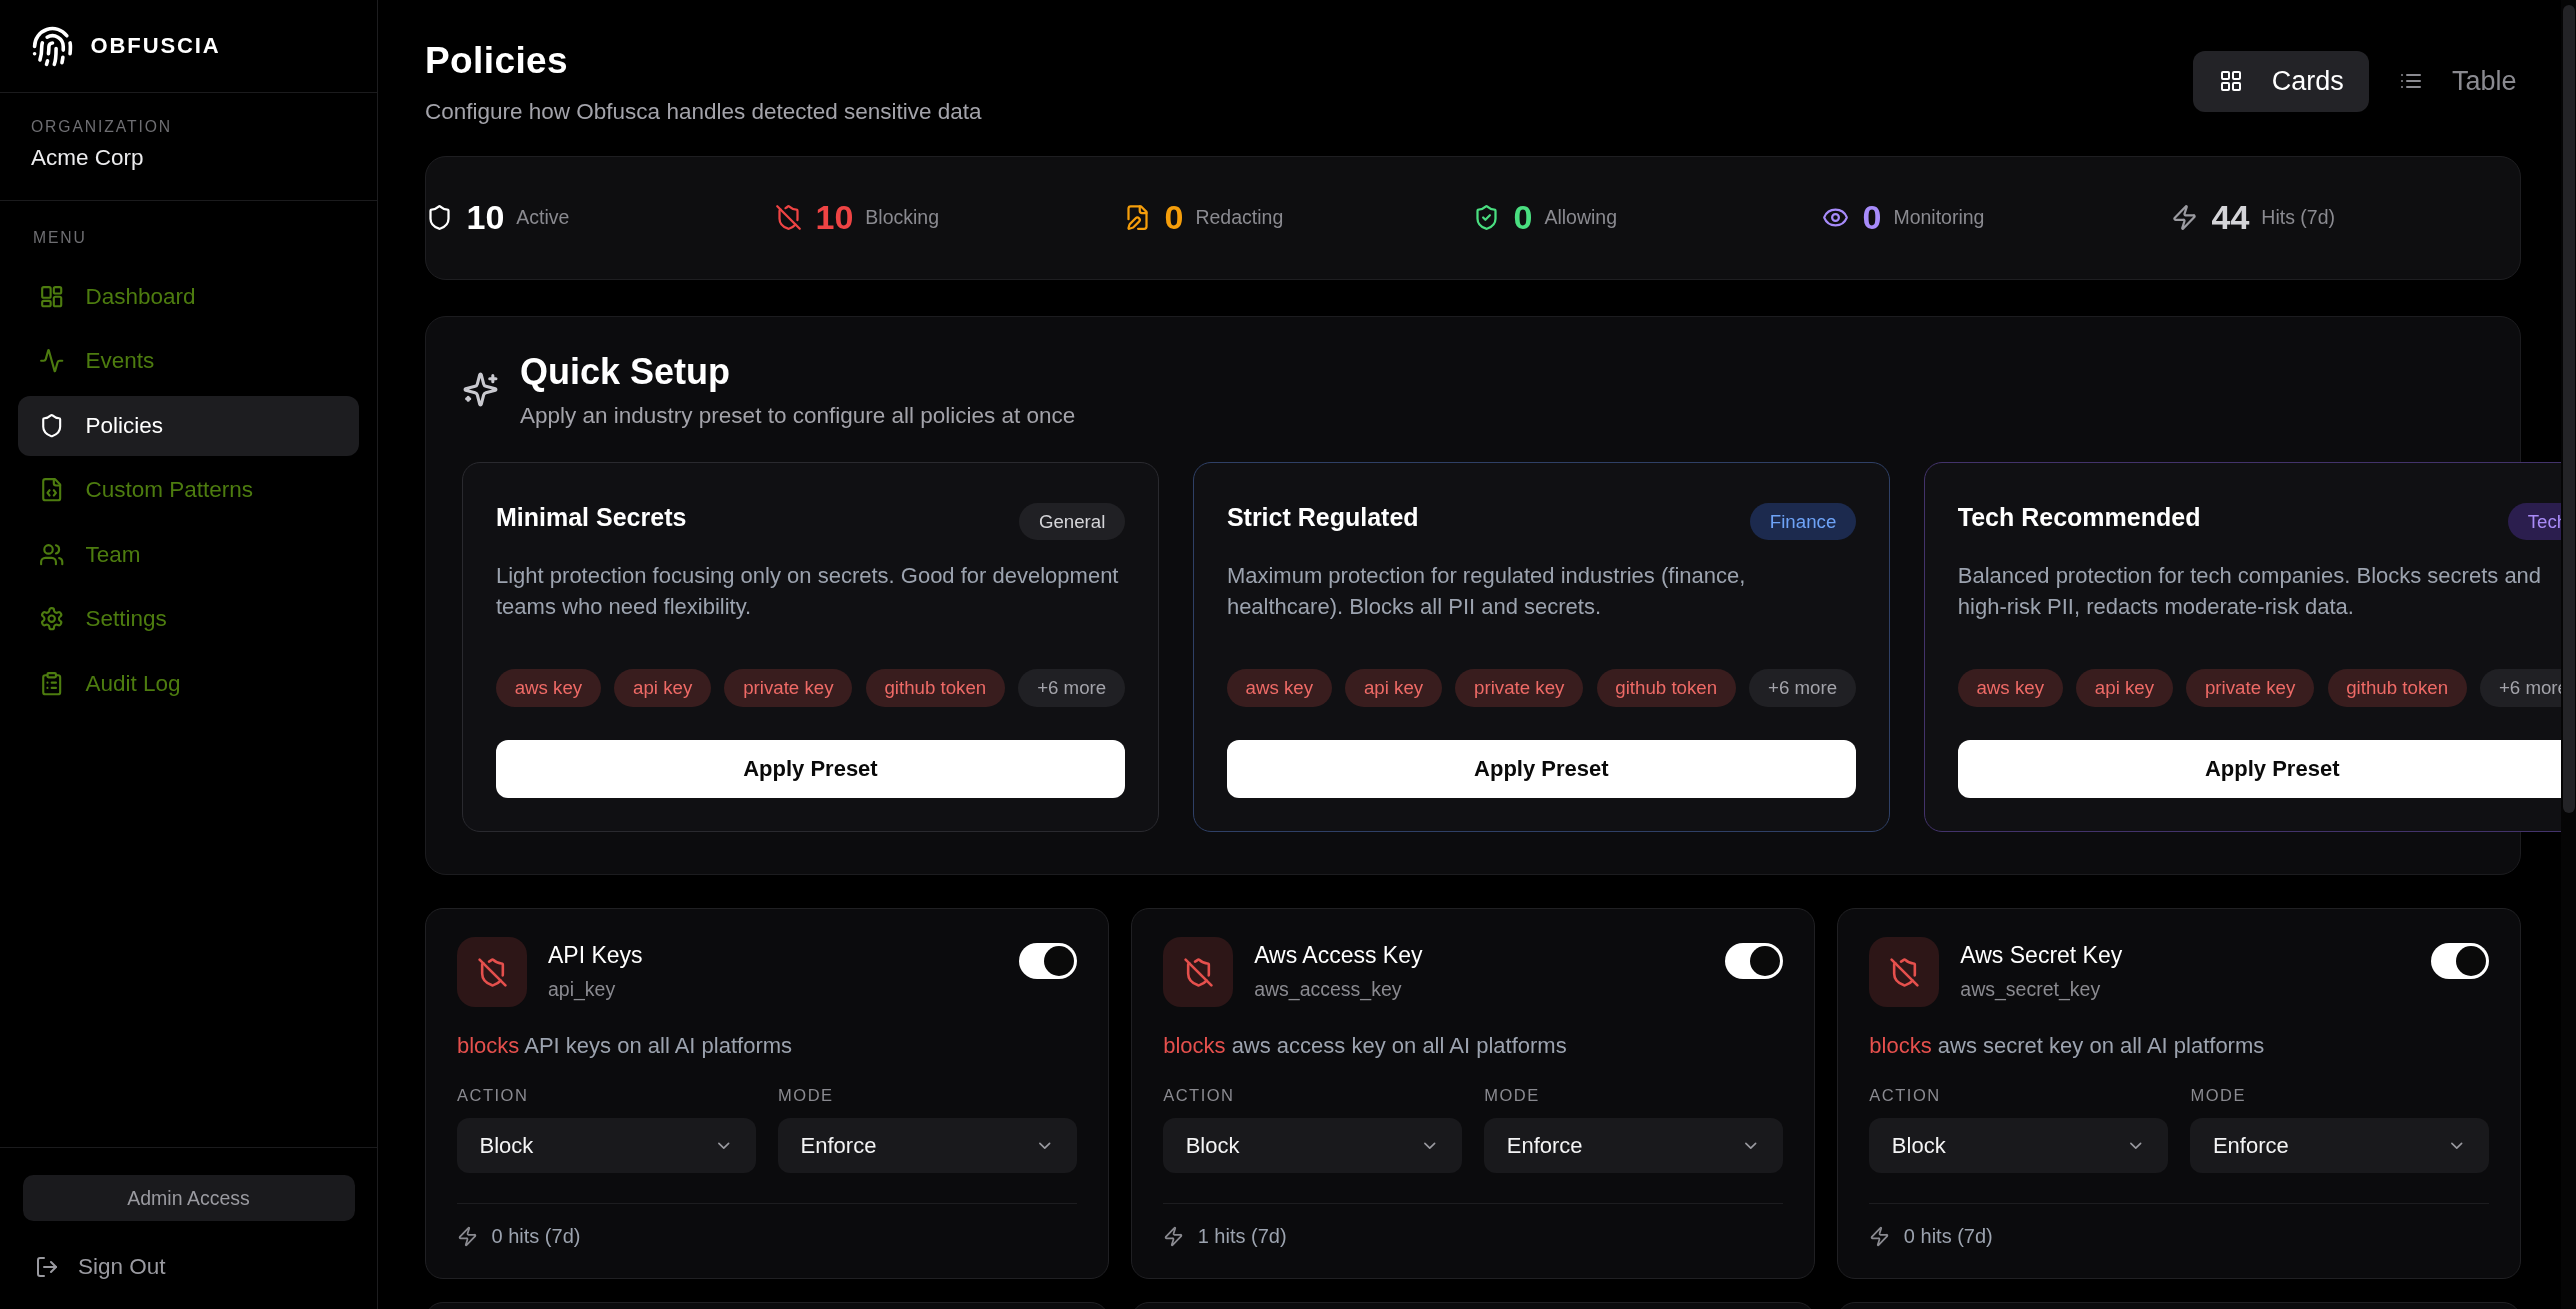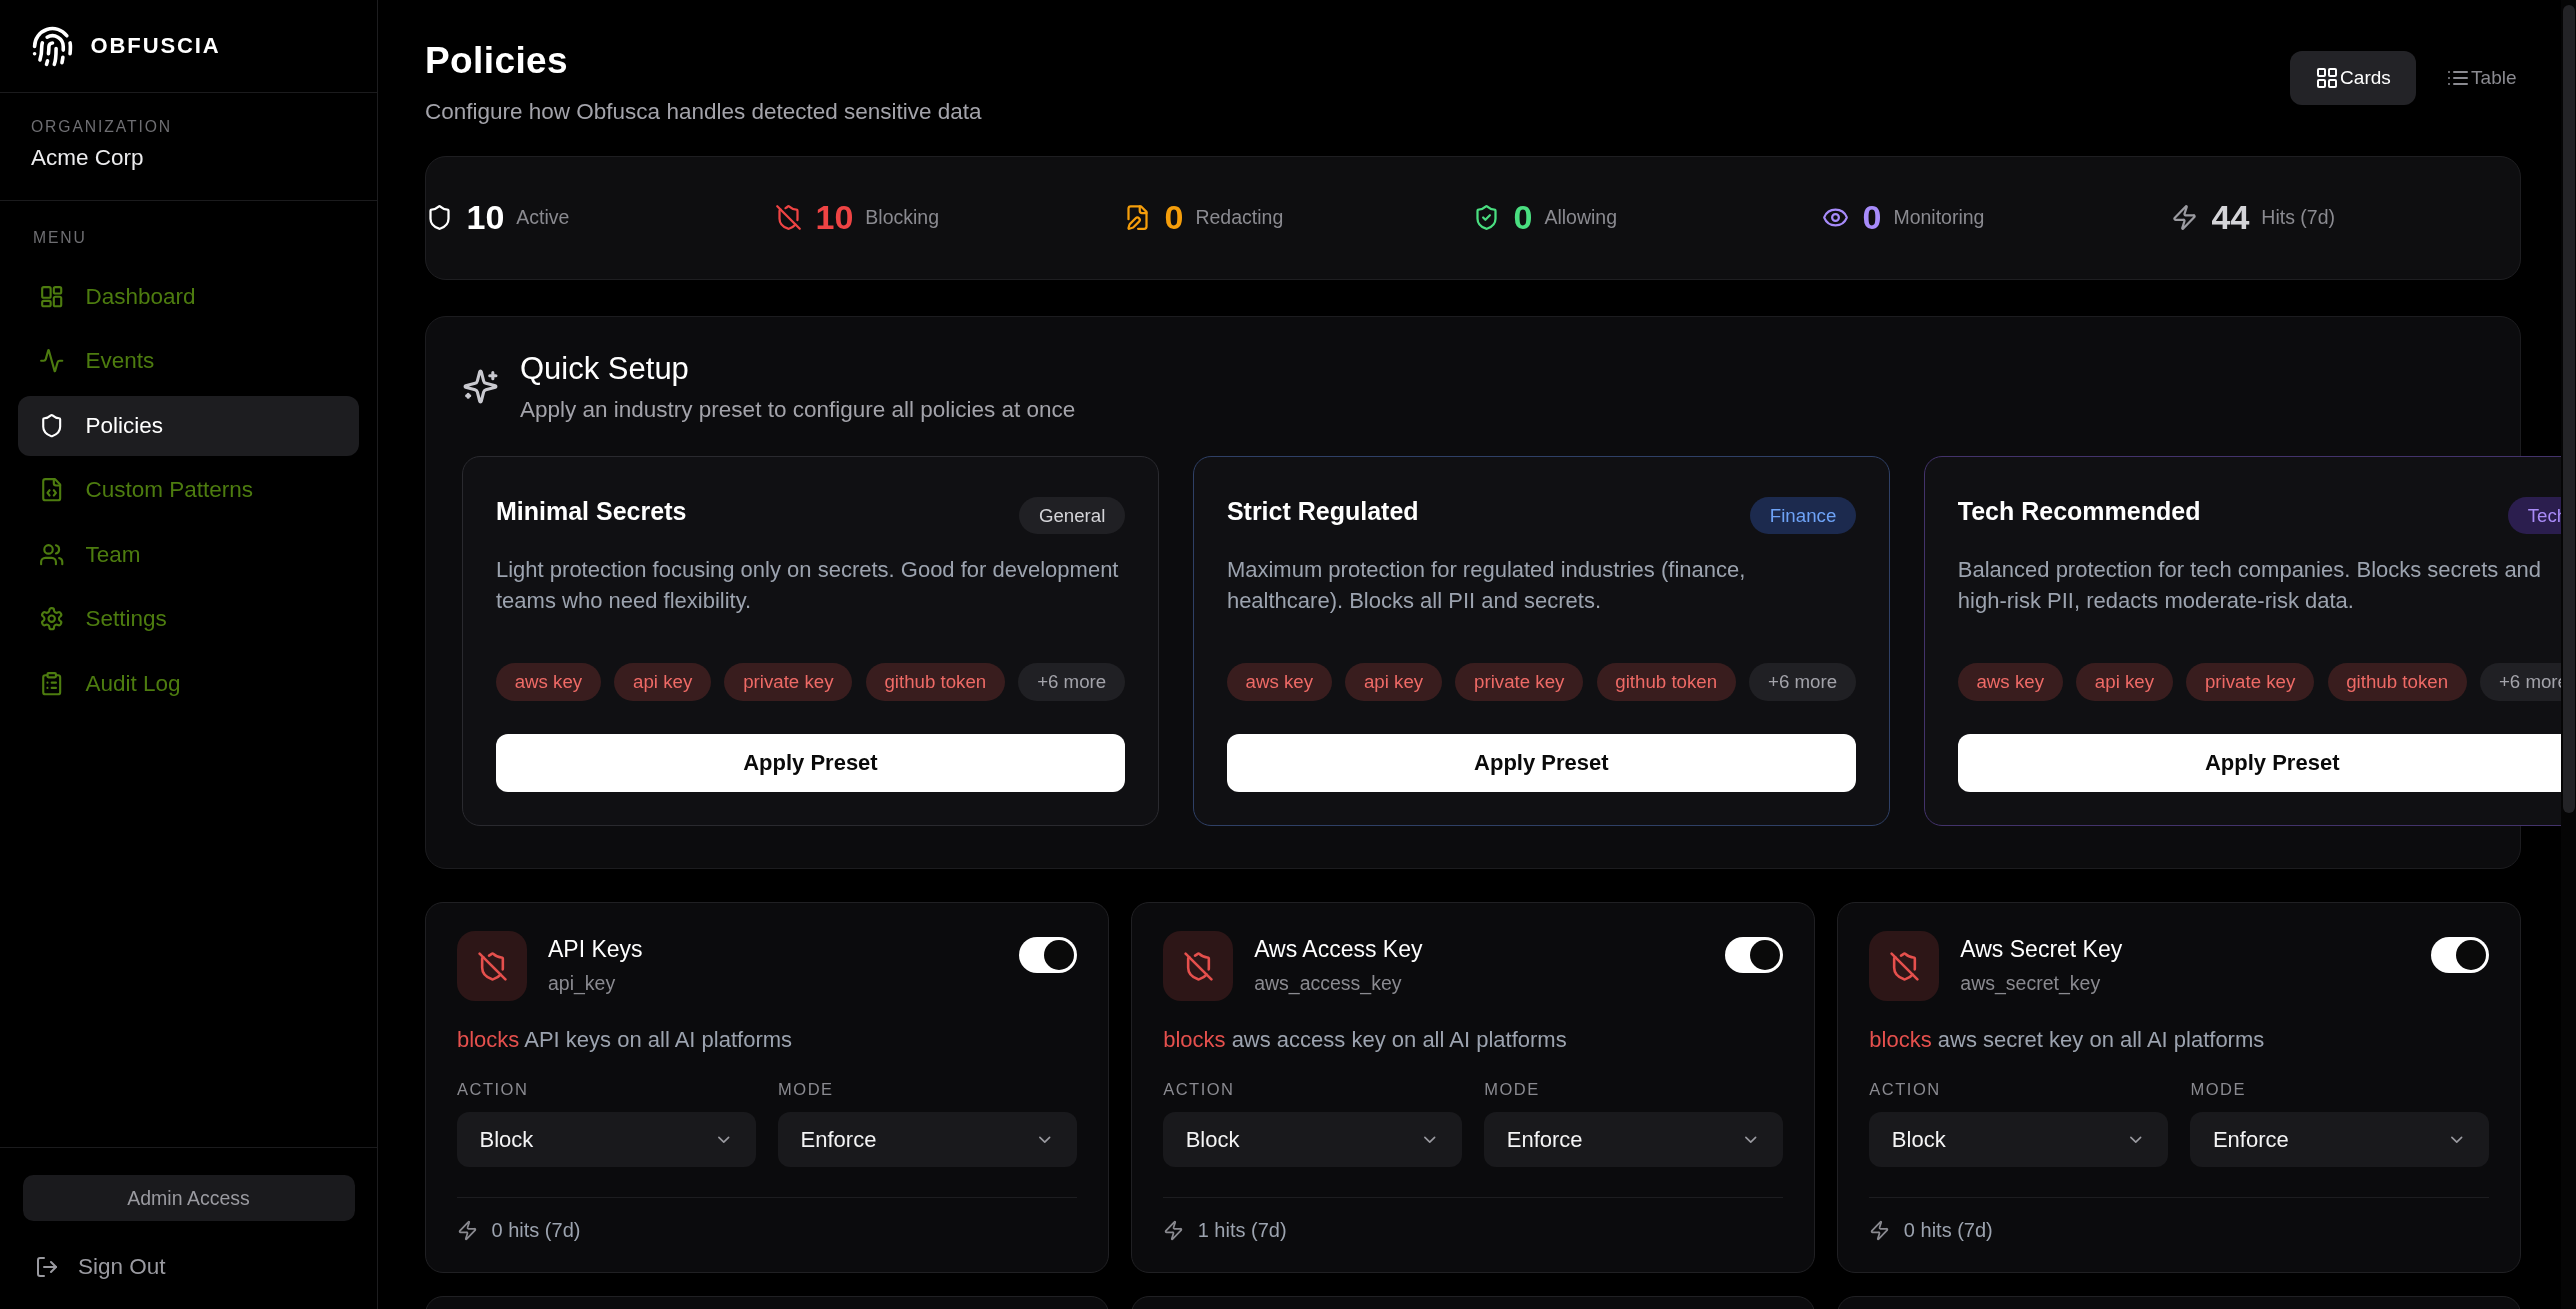--- a/index.html
+++ b/index.html
@@ -44,21 +44,21 @@
   }
   .signout { display:flex; align-items:center; gap:19.5px; color:#9a9aa0; font-size:22.5px; padding:0 12px; cursor:pointer; }
   .signout svg { width:24px; height:24px; }
 
   
   .main { flex:1; padding:40px 55px 0 47px; overflow:hidden; }
   .header-row { display:flex; justify-content:space-between; align-items:flex-start; }
   .page-title { font-size:37px; font-weight:700; letter-spacing:0.4px; }
   .page-subtitle { font-size:22.5px; color:#a3a3aa; margin-top:16.5px; }
   .view-toggle { display:flex; align-items:center; gap:25.4px; margin-top:10.5px; }
-  .view-btn { display:flex; align-items:center; gap:1px; font-size:19px; cursor:pointer; }
+  .view-btn { display:flex; align-items:center; gap:29px; font-size:27px; cursor:pointer; }
   .view-btn svg { width:24px; height:24px; }
   .view-btn.active { background:#232327; border-radius:12px; padding:15px 25.4px; color:#fff; }
   .view-btn.inactive { color:#8a8a90; padding:15px 4.5px; }
 
   
   .stats-bar {
     margin-top:31px; height:124px;
     background:#0e0e10; border:0.7px solid #1e1e21; border-radius:21px;
     display:flex; align-items:center;
   }
@@ -69,21 +69,21 @@
   .stat-label { font-size:19.5px; color:#8a8a90; }
 
   
   .quick-setup {
     margin-top:36px;
     background:#0c0c0e; border:0.7px solid #1c1c1f; border-radius:21px;
     padding:34px 48px 42px 36px;
   }
   .qs-header { display:flex; align-items:center; gap:21px; }
   .qs-header > svg { width:37px; height:37px; color:#c9c9cf; flex:none; }
-  .qs-title { font-size:31px; font-weight:400; }
+  .qs-title { font-size:36px; font-weight:700; }
   .qs-subtitle { font-size:22.5px; color:#a3a3aa; margin-top:10.5px; }
   .preset-grid { display:grid; grid-template-columns:repeat(3,1fr); gap:34px; margin-top:33px; }
   .preset-card {
     background:#101013; border:0.7px solid #2a2a2f; border-radius:18px;
     padding:40px 33px 33px;
   }
   .preset-card.finance { border-color:#2f4066; }
   .preset-card.tech { border-color:#43336b; }
   .preset-head { display:flex; justify-content:space-between; align-items:flex-start; gap:15px; }
   .preset-name { font-size:25px; font-weight:600; }

